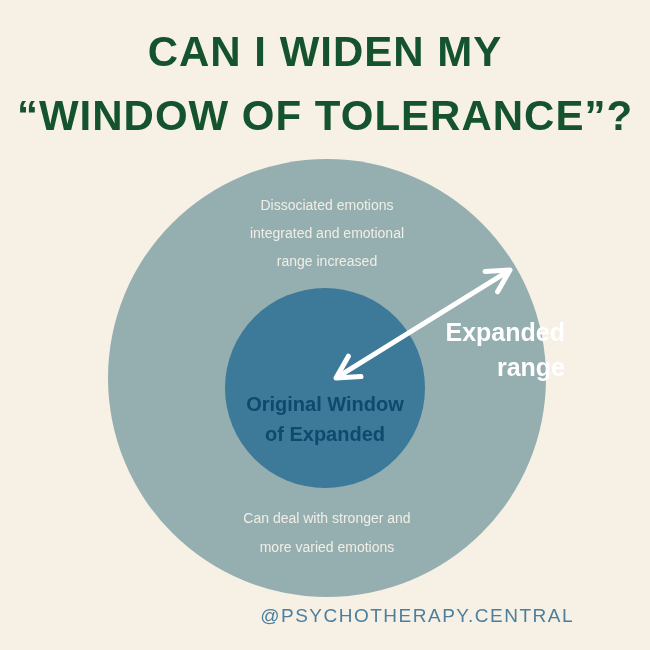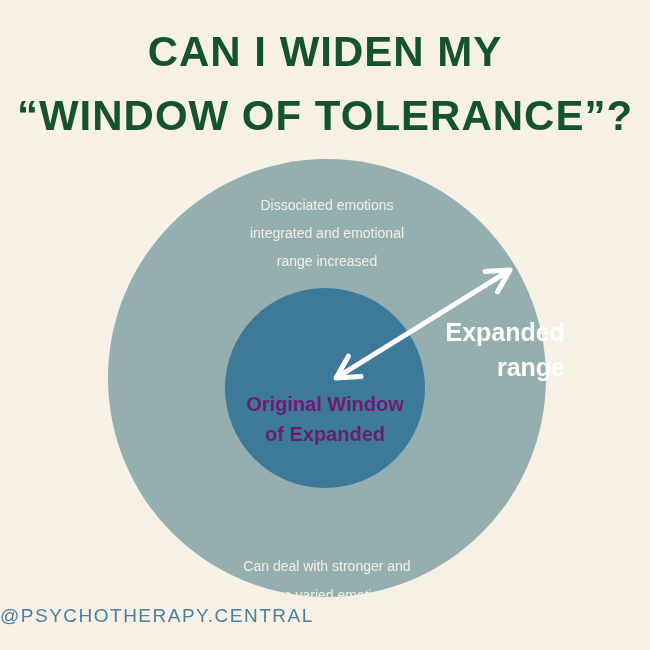--- a/index.html
+++ b/index.html
@@ -51,29 +51,29 @@
   .caption {
     position: absolute;
     left: 125px;
     width: 404px;
     text-align: center;
     color: #F1EEE5;
     font-size: 14px;
   }
   .caption span { display: block; }
   .caption.top { top: 191px; line-height: 28px; }
-  .caption.bottom { top: 504px; line-height: 29px; margin-top: 48px; }
+  .caption.bottom { top: 504px; line-height: 29px; }
 
   .inner-label {
     position: absolute;
     left: 225px;
     top: 389px;
     width: 200px;
     text-align: center;
-    color: #701a75;
+    color: #0c4a6e;
     font-size: 20px;
     font-weight: bold;
     line-height: 30px;
   }
   .inner-label span { display: block; }
 
   .expanded-label {
     position: absolute;
     left: 405px;
     top: 315px;
@@ -93,21 +93,21 @@
     width: 650px;
     height: 650px;
     pointer-events: none;
   }
 
   .footer {
     position: absolute;
     top: 604px;
     left: 0;
     width: 574px;
-    text-align: left;
+    text-align: right;
     color: #4B7F9E;
     font-size: 19px;
     line-height: 24px;
     letter-spacing: 1.5px;
   }
 </style>
 </head>
 <body>
 
 <div class="canvas">

